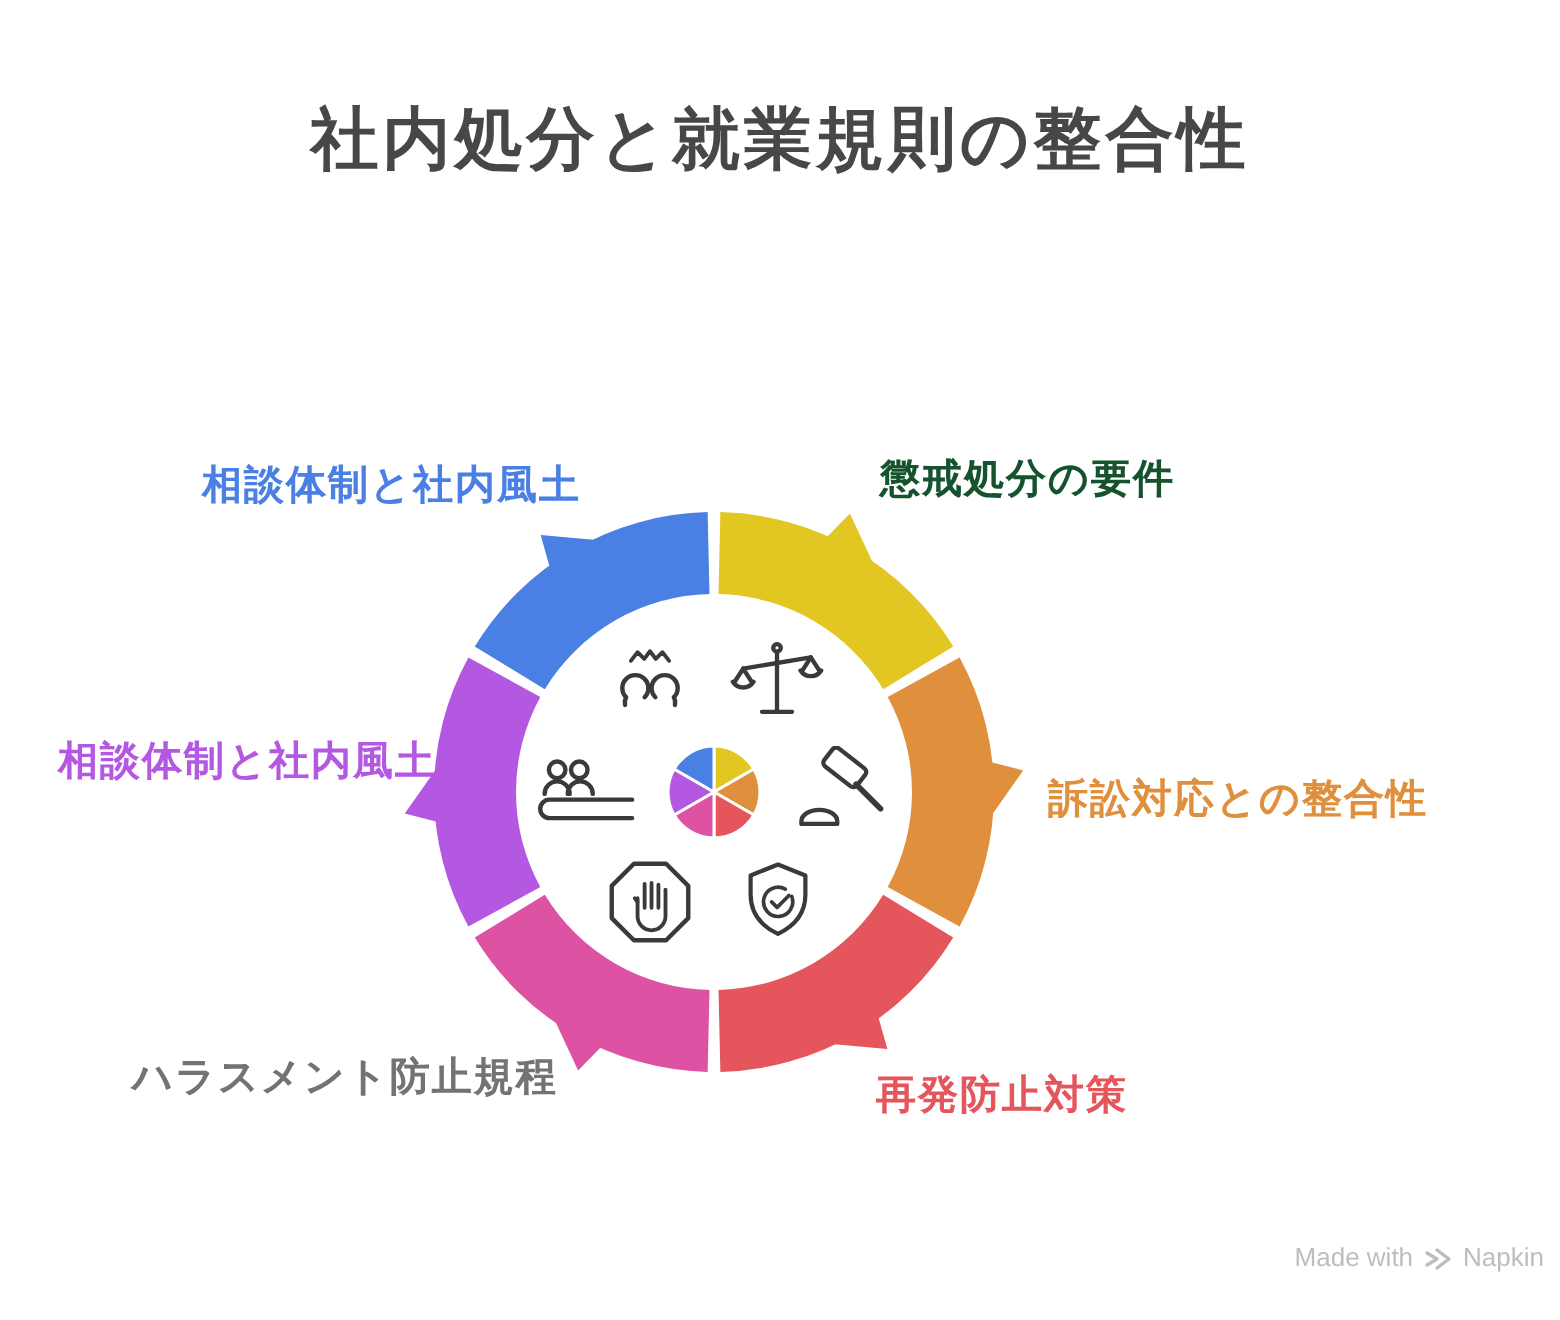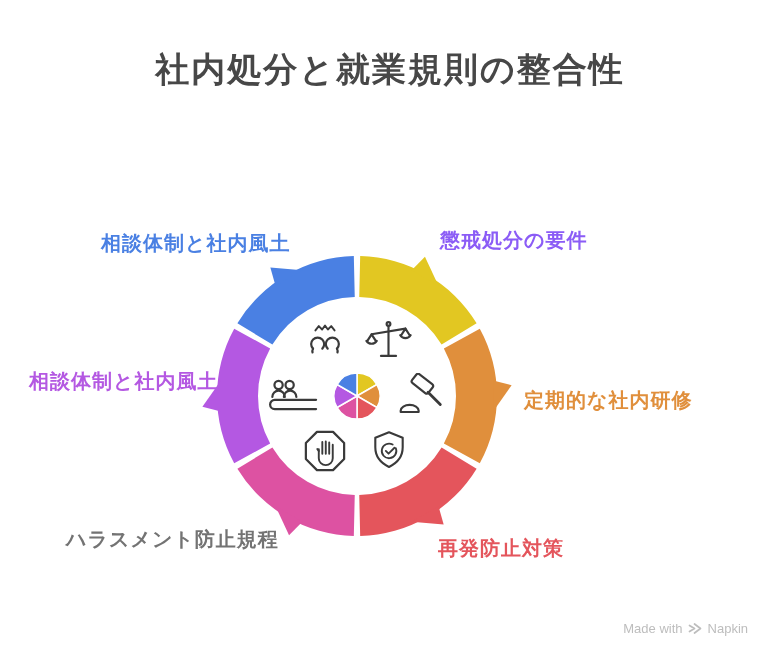--- a/index.html
+++ b/index.html
@@ -27,21 +27,21 @@
   .icon *{stroke:#3a3a3a;fill:none;stroke-width:2.3;stroke-linecap:round;stroke-linejoin:round;}
   .icon .thick{stroke-width:3;}
   .icon .thin{stroke-width:2;}
   #icon-people-gear{left:302px;top:318px;width:46px;height:44px;}
   #icon-scales{left:365px;top:318px;width:47px;height:42px;}
   #icon-gavel{left:396px;top:373px;width:49px;height:44px;}
   #icon-shield{left:368px;top:428px;width:42px;height:45px;}
   #icon-stophand{left:303px;top:429px;width:44px;height:44px;}
   #icon-desk{left:268px;top:377px;width:50px;height:37px;}
   .watermark{
-    position:absolute;right:32px;top:621px;display:flex;align-items:center;gap:5px;
+    position:absolute;right:8px;top:621px;display:flex;align-items:flex-end;gap:5px;
     font-size:13px;color:#bdbdbd;cursor:pointer;
   }
   .watermark svg{display:block;}
   .watermark svg *{stroke:#bdbdbd;fill:none;stroke-width:1.7;stroke-linecap:round;stroke-linejoin:round;}
 </style>
 </head>
 <body>
 
 <div class="canvas">
 
@@ -62,22 +62,22 @@
         <path d="M125.37 305.64 L112.05 319.31 L98.51 290.13 Z" fill="#DD52A2"></path>
         <path d="M180 180 L180.00 203.00 A23 23 0 0 1 160.08 191.50 Z" fill="#DD52A2" stroke="#ffffff" stroke-width="1.5"></path>
         <path d="M57.20 247.23 A140 140 0 0 1 57.20 112.77 L93.16 132.46 A99 99 0 0 0 93.16 227.54 Z" fill="#B458E2"></path>
         <path d="M43.88 195.51 L25.38 190.81 L43.88 164.49 Z" fill="#B458E2"></path>
         <path d="M180 180 L160.08 191.50 A23 23 0 0 1 160.08 168.50 Z" fill="#B458E2" stroke="#ffffff" stroke-width="1.5"></path>
         <path d="M60.38 107.27 A140 140 0 0 1 176.82 40.04 L177.75 81.03 A99 99 0 0 0 95.41 128.57 Z" fill="#4A80E3"></path>
         <path d="M98.51 69.87 L93.33 51.50 L125.37 54.36 Z" fill="#4A80E3"></path>
         <path d="M180 180 L160.08 168.50 A23 23 0 0 1 180.00 157.00 Z" fill="#4A80E3" stroke="#ffffff" stroke-width="1.5"></path>
       </svg>
 
-    <div class="seg-label" id="label-0" style="color: #8b5cf6;">懲戒処分の要件</div>
-    <div class="seg-label" id="label-1" style="color: rgb(224, 143, 60);">定期的な社内研修</div>
+    <div class="seg-label" id="label-0" style="color: #14532d;">懲戒処分の要件</div>
+    <div class="seg-label" id="label-1" style="color: rgb(224, 143, 60);">訴訟対応との整合性</div>
     <div class="seg-label" id="label-2" style="color: rgb(228, 85, 92);">再発防止対策</div>
     <div class="seg-label" id="label-3" style="color: #737373;">ハラスメント防止規程</div>
     <div class="seg-label" id="label-4" style="color: rgb(180, 88, 226);">相談体制と社内風土</div>
     <div class="seg-label" id="label-5" style="color: rgb(74, 128, 227);">相談体制と社内風土</div>
 
     <svg class="icon" id="icon-people-gear" viewBox="0 0 48 44">
       <path class="thin" d="M14,12 l3.5,-4.5 3.5,3.5 3,-4 3,4 3.5,-3.5 3.5,4.5"></path>
       <path d="M11.5,31 A6.8 6.8 0 1 1 21.2,31"></path>
       <path d="M26.8,31 A6.8 6.8 0 1 1 36.5,31"></path>
       <path d="M11.5,31 q-1,2 -0.5,4"></path>

